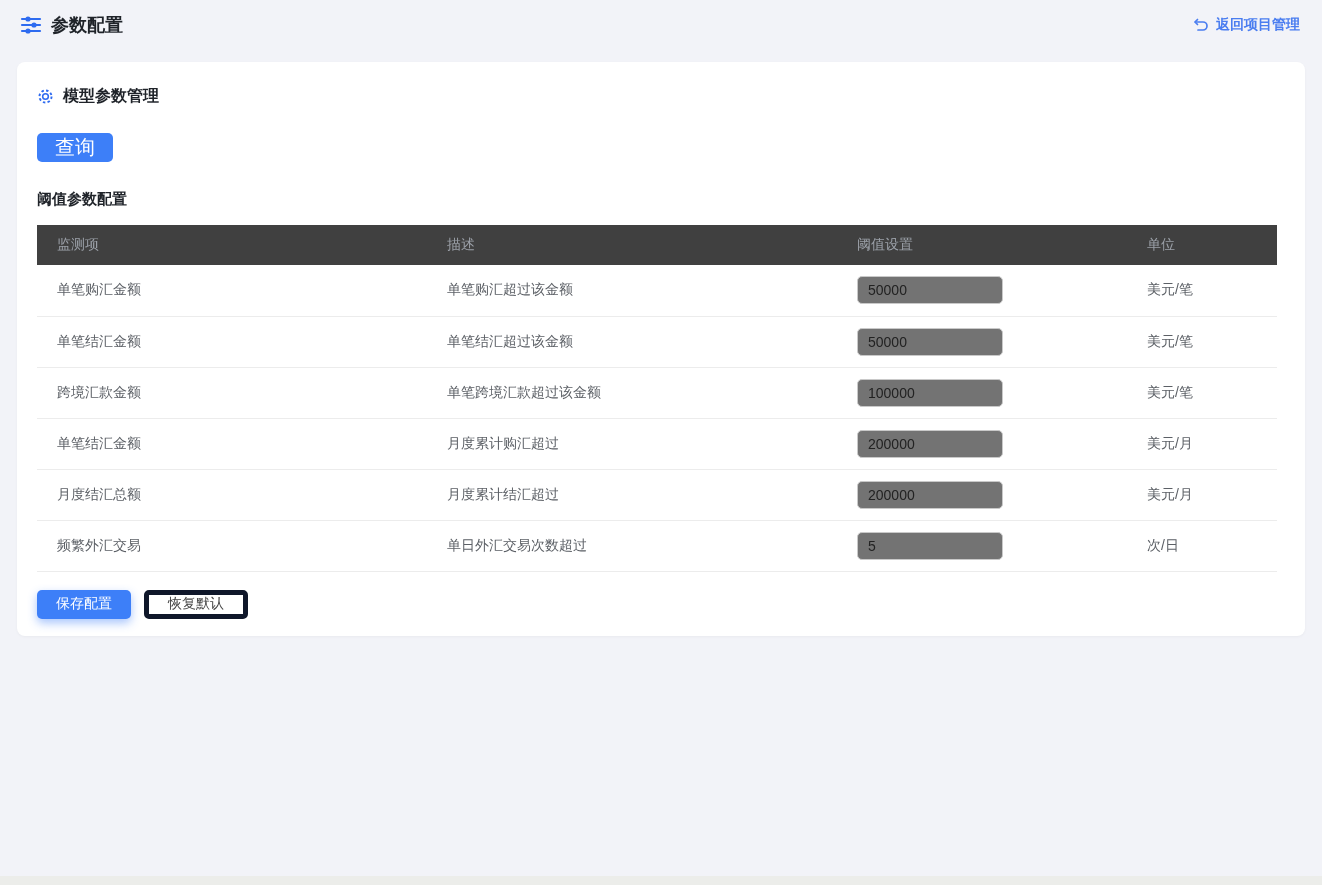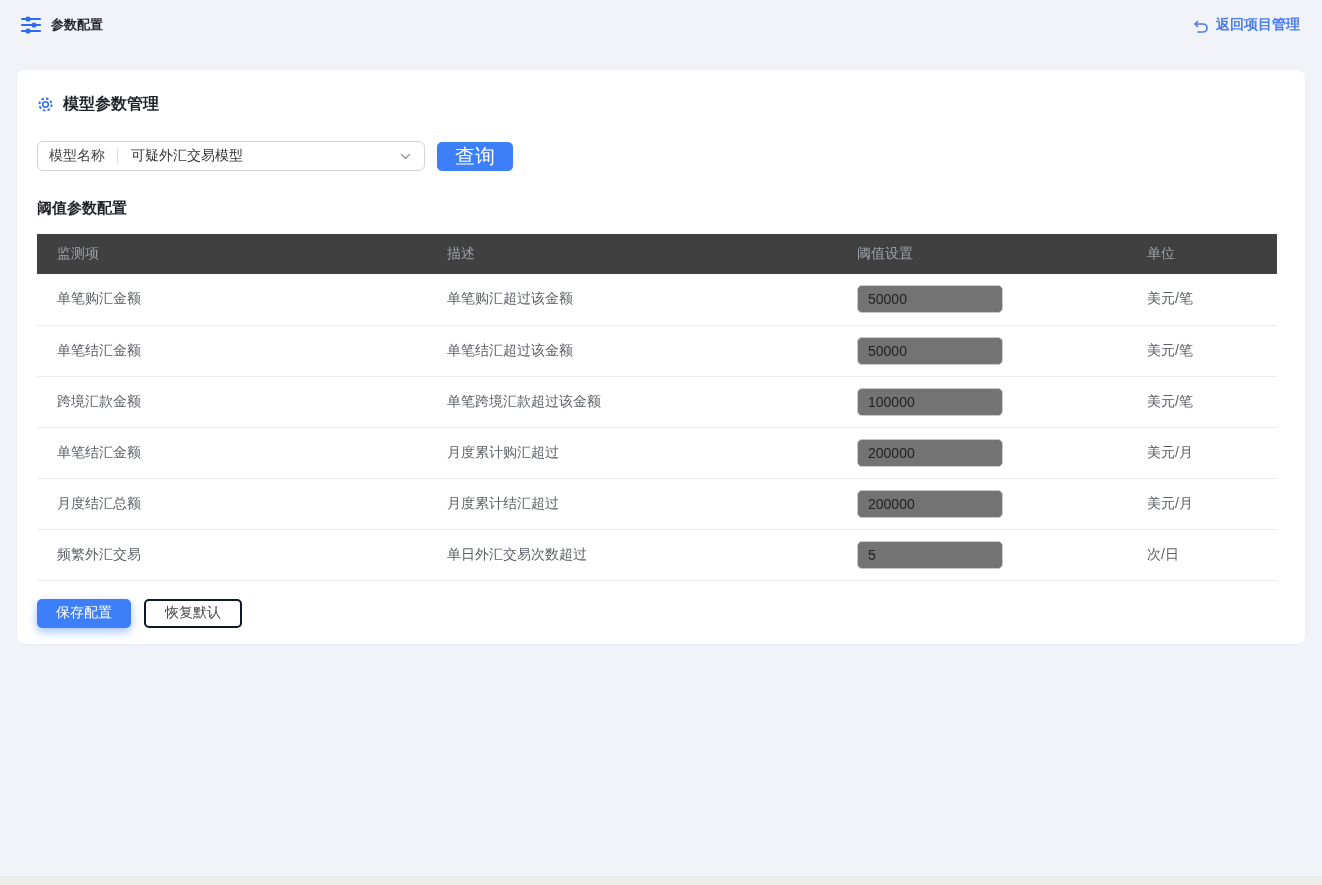--- a/index.html
+++ b/index.html
@@ -15,31 +15,31 @@
 
   
   .page-header {
     height: 50px;
     display: flex;
     align-items: center;
     justify-content: space-between;
     padding: 0 22px 0 20px;
   }
   .page-header-left { display: flex; align-items: center; gap: 9px; }
-  .page-title { font-size: 13px; font-weight: bold; color: #1f2329; }
+  .page-title { font-size: 18px; font-weight: bold; color: #1f2329; }
   .back-link {
-    display: flex; align-items: flex-end; gap: 7px;
+    display: flex; align-items: flex-start; gap: 7px;
     color: #4a7df0; font-size: 14px; font-weight: bold;
     cursor: pointer; text-decoration: none;
   }
 
   
   .card {
     position: absolute;
-    left: 17px; top: 70px;
+    left: 17px; top: 62px;
     width: 1288px; height: 574px;
     background: #ffffff;
     border-radius: 8px;
     box-shadow: 0 1px 3px rgba(0,0,0,0.04);
     padding: 22px 20px;
   }
   .section-header { display: flex; align-items: center; gap: 9px; margin: 2px 0 26px 0; }
   .section-title { font-size: 16px; font-weight: bold; color: #1f2329; }
 
   
@@ -109,21 +109,21 @@
   .btn-save {
     height: 29px; padding: 0 19px;
     background: #3d7ff8; color: #fff;
     font-size: 14px; border: none; border-radius: 5px;
     cursor: pointer; font-family: inherit;
     box-shadow: 0 4px 10px rgba(61,127,248,0.45);
   }
   .btn-reset {
     height: 29px; padding: 0 19px;
     background: #fff; color: #444;
-    font-size: 14px; border: 2px solid #0f172a; border-radius: 5px;
+    font-size: 14px; border: 5px solid #0f172a; border-radius: 5px;
     cursor: pointer; font-family: inherit;
   }
 
   .bottom-strip {
     position: absolute; left: 0; bottom: 0;
     width: 1322px; height: 9px;
     background: #ecedea;
   }
 
   .icon { display: inline-flex; align-items: center; justify-content: center; }
@@ -168,30 +168,20 @@
       <span class="icon">
         <svg width="17" height="17" viewBox="0 0 18 18">
           <circle cx="9" cy="9" r="6.4" fill="none" stroke="#2e6bf0" stroke-width="2" stroke-dasharray="2.6 2.4"></circle>
           <circle cx="9" cy="9" r="3" fill="none" stroke="#2e6bf0" stroke-width="1.6"></circle>
         </svg>
       </span>
       <span class="section-title">模型参数管理</span>
     </div>
 
     <div class="controls-row">
-      <div class="model-select">
-        <span class="model-select-label">模型名称</span>
-        <span class="model-select-divider"></span>
-        <span class="model-select-value">可疑外汇交易模型</span>
-        <span class="chevron icon">
-          <svg width="13" height="13" viewBox="0 0 13 13">
-            <path d="M2.5 4.5 L6.5 8.5 L10.5 4.5" fill="none" stroke="#9aa0a6" stroke-width="1.5" stroke-linecap="round" stroke-linejoin="round"></path>
-          </svg>
-        </span>
-      </div>
       <button class="btn-primary">查询</button>
     </div>
 
     <div class="threshold-title">阈值参数配置</div>
 
     <table class="param-table">
       <colgroup>
           <col class="c1">
           <col class="c2">
           <col class="c3">

